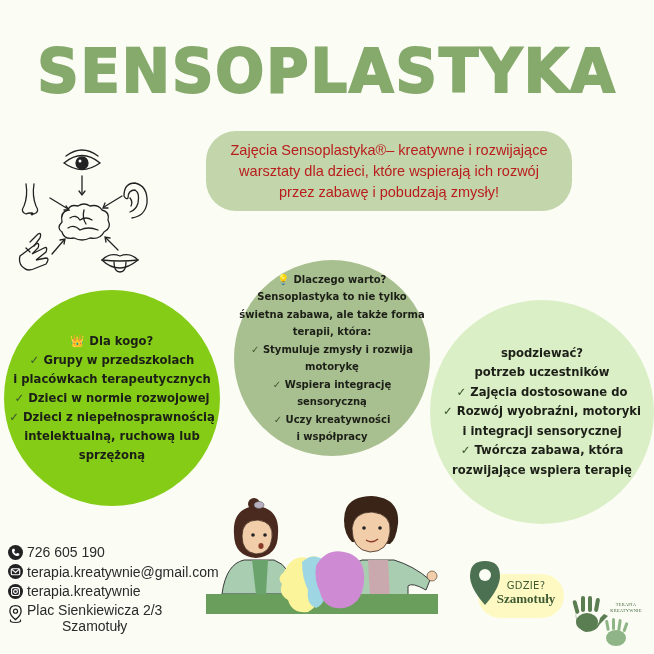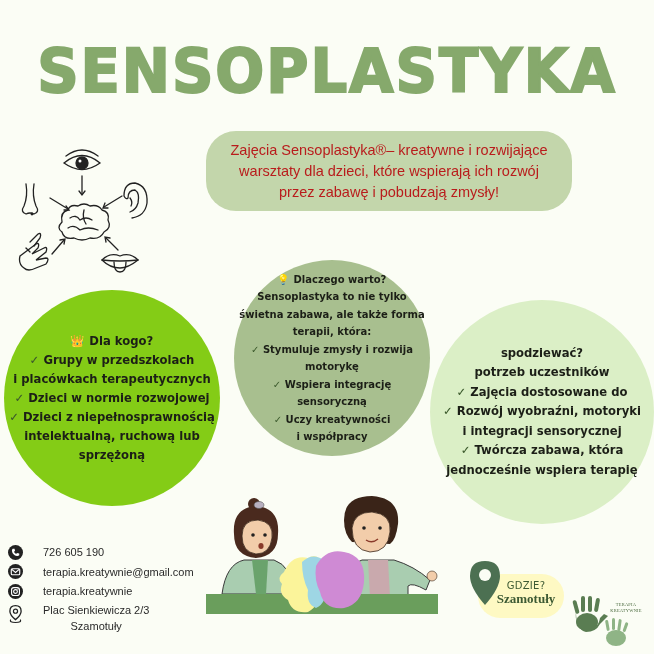--- a/index.html
+++ b/index.html
@@ -46,23 +46,23 @@
       color: #1c1f17;
     }
     .c-left { left: 4px; top: 290px; width: 216px; height: 216px; background: #84cc16; font-size: 11.6px; line-height: 19px; }
     .c-mid { left: 234px; top: 260px; width: 196px; height: 196px; background: #a8bf8f; font-size: 10px; line-height: 17.5px; }
     .c-right { left: 430px; top: 300px; width: 224px; height: 224px; background: #dbefc6; font-size: 11.6px; line-height: 19.5px; }
     .check { color: #3c5a2c; }
     .line { display: block; white-space: nowrap; }
     .emoji { font-weight: normal; }
     .contacts { position: absolute; left: 8px; top: 543px; width: 200px; }
     .contact {
-      display: flex; align-items: center; gap: 20px;
+      display: flex; align-items: center; gap: 4px;
       font-family: "Liberation Sans", sans-serif;
-      font-size: 11px; color: #2a2a2a;
+      font-size: 14px; color: #2a2a2a;
       height: 18px; margin-bottom: 1.5px;
     }
     .contact .ico {
       width: 15px; height: 15px; display: inline-flex; align-items: center; justify-content: center;
       flex: 0 0 15px;
     }
     .contact.addr { align-items: flex-start; height: 36px; }
     .addr-text { text-align: center; line-height: 16px; }
     .kids { position: absolute; left: 204px; top: 494px; width: 236px; height: 122px; }
     .where {
@@ -165,21 +165,21 @@
   <span class="line">i współpracy</span>
 </div>
 
 <div class="circle c-right">
   <span class="line">spodziewać?</span>
   <span class="line">potrzeb uczestników</span>
   <span class="line"><span class="check">✓</span> <span>Zajęcia dostosowane do</span></span>
   <span class="line"><span class="check">✓</span> <span>Rozwój wyobraźni, motoryki</span></span>
   <span class="line">i integracji sensorycznej</span>
   <span class="line"><span class="check">✓</span> <span>Twórcza zabawa, która</span></span>
-  <span class="line">jednocześnie wspiera terapię</span>
+  <span class="line">rozwijające wspiera terapię</span>
 </div>
 
 <div class="contacts">
   <div class="contact">
     <svg class="ico" viewBox="0 0 16 16">
       <circle cx="8" cy="8" r="8" fill="#222"></circle>
       <path d="M5 4 L7 4 L7.5 6.5 L6.3 7.3 Q7 9 8.7 9.7 L9.5 8.5 L12 9 L12 11 Q11 12 9.5 11.8 Q5 11 4.2 6.5 Q4 5 5 4 Z" fill="#fff"></path>
     </svg>
     <span>726 605 190</span>
   </div>

